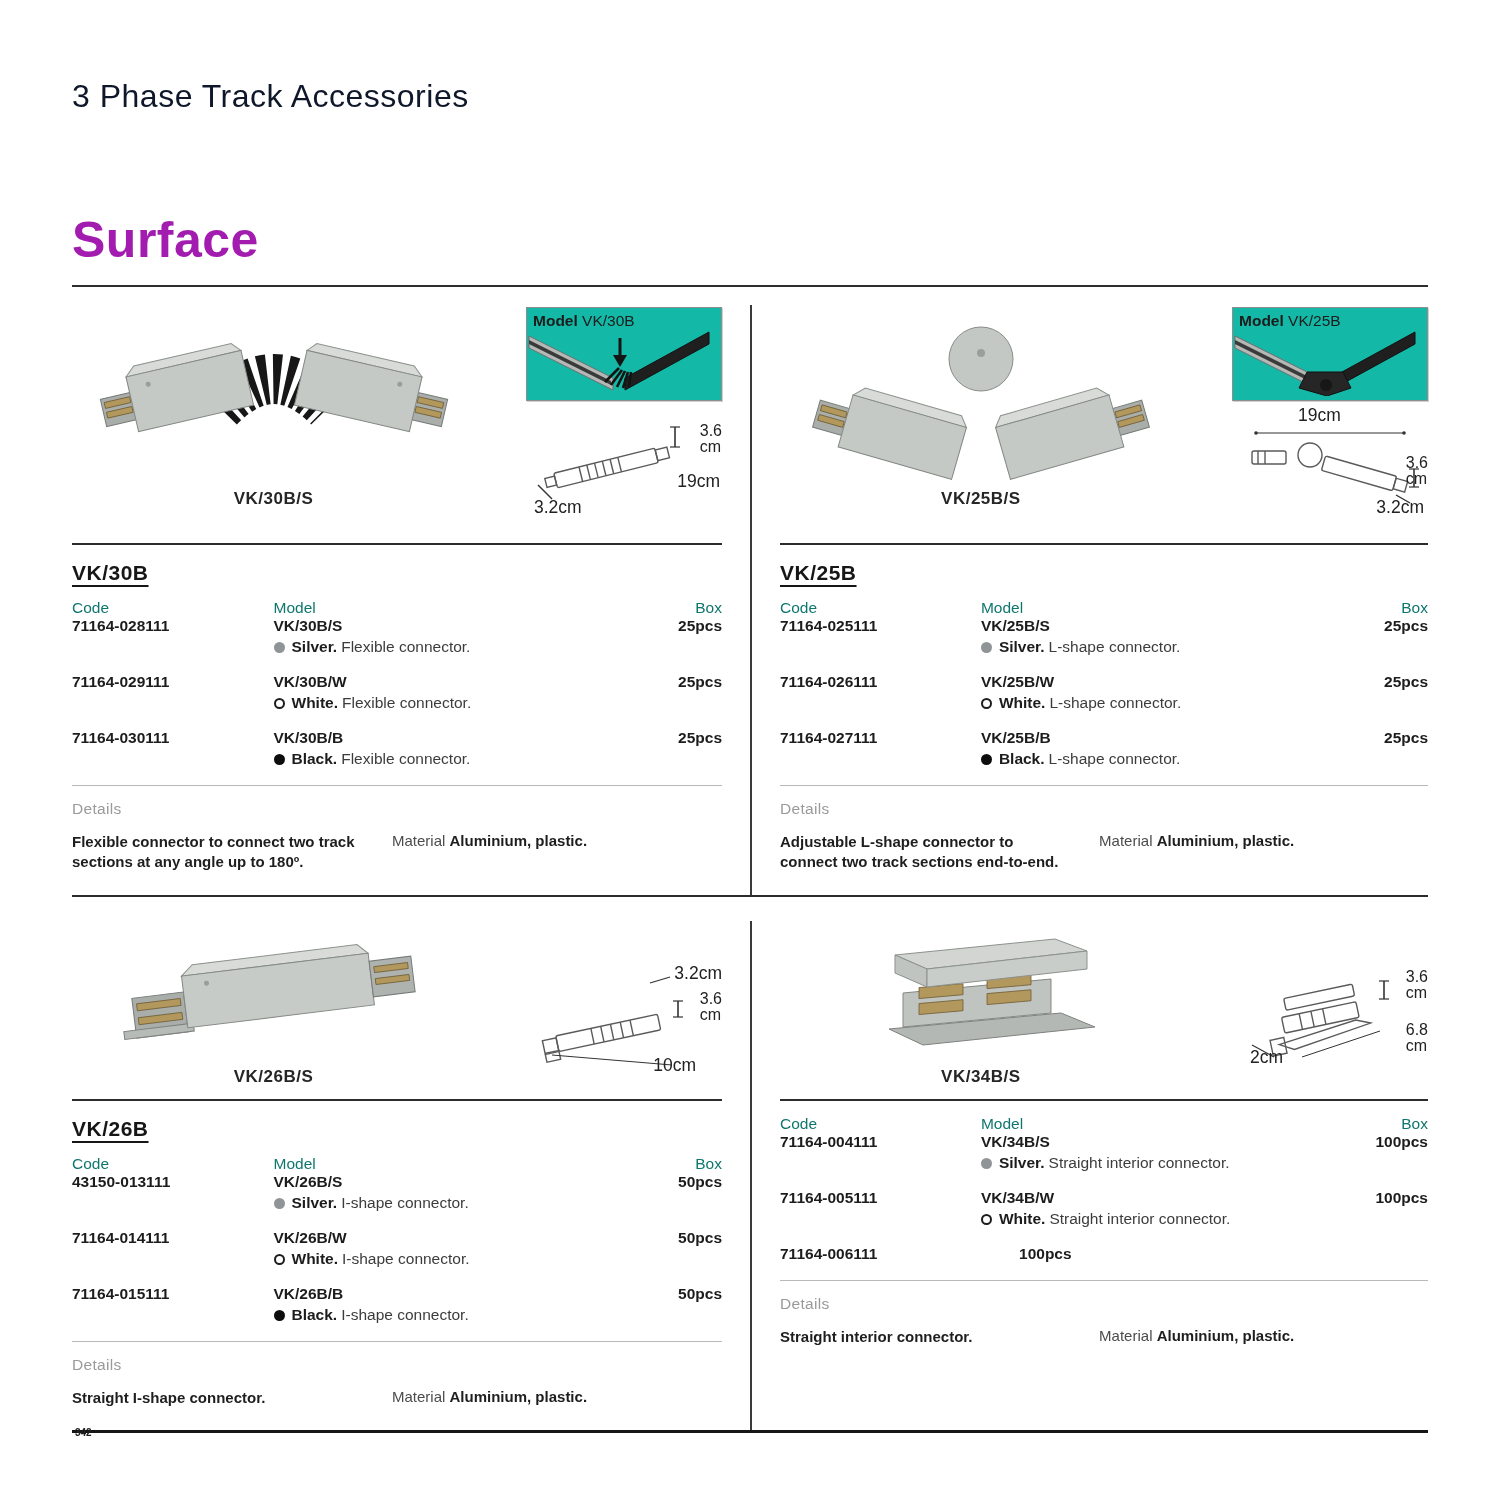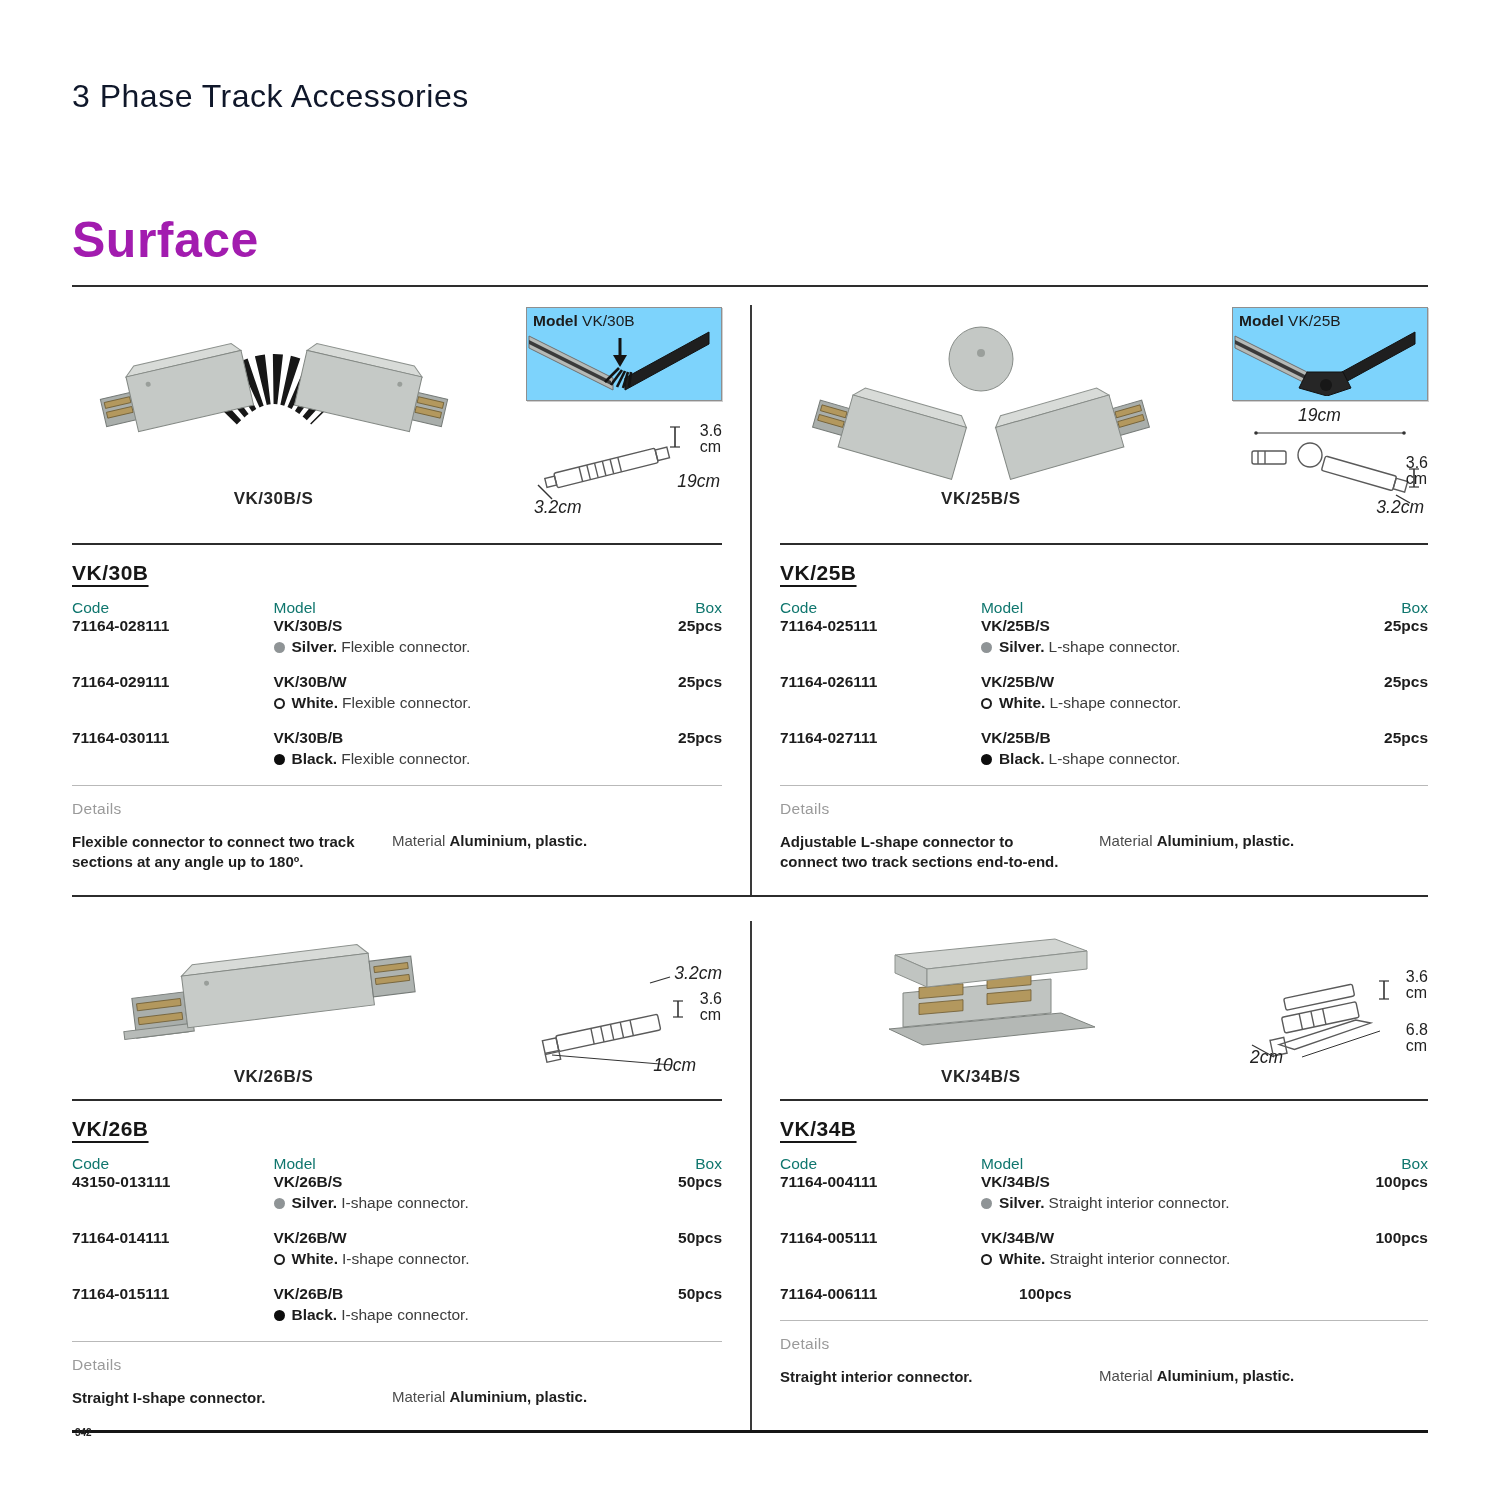--- a/index.html
+++ b/index.html
@@ -25,32 +25,32 @@
   .col-right{padding-left:28px;border-left:2px solid #3a3a3a;}
   
   .figure-area{position:relative;}
   .row-top .figure-area{height:238px;}
   .row-bottom .figure-area{height:178px;}
   .product-art{position:absolute;left:0;top:6px;width:62%;text-align:center;}
   .row-bottom .product-art{top:0;}
   .caption{font-size:17px;font-weight:700;color:#262626;margin-top:2px;letter-spacing:.5px;}
   .inset{
     position:absolute;top:2px;right:0;width:196px;height:94px;
-    border:1px solid #8f8f8f;background:#7dd3fc;box-shadow:1px 1px 0 #cfcfcf;
+    border:1px solid #8f8f8f;background:#14b8a6;box-shadow:1px 1px 0 #cfcfcf;
     box-sizing:border-box;padding:4px 6px;overflow:hidden;
   }
   .inset-label{font-size:15.5px;color:#1c1c1c;}
   .inset-label b{font-weight:700;}
   .inset svg{position:absolute;left:0;top:22px;}
   .dims{position:absolute;right:0;width:190px;}
   .row-top .dims{bottom:26px;height:110px;}
   .row-bottom .dims{bottom:24px;height:110px;}
   .dims svg{position:absolute;left:0;top:0;}
   .lab{position:absolute;font-size:16px;color:#222;line-height:1.02;white-space:pre-line;}
-  .lab-big{font-size:17.5px;font-style:italic;}
+  .lab-big{font-size:17.5px;}
   
   .dims-s0 .lab-h{top:16px;right:0;}
   .dims-s0 .lab-len{bottom:26px;right:2px;}
   .dims-s0 .lab-w{bottom:0;left:2px;}
   .dims-s1 .lab-len{top:0;left:60px;}
   .dims-s1 .lab-h{top:48px;right:0;}
   .dims-s1 .lab-w{bottom:0;right:4px;}
   .dims-s2 .lab-w{top:0;right:0;}
   .dims-s2 .lab-h{top:26px;right:0;}
   .dims-s2 .lab-len{bottom:0;right:26px;}
@@ -443,21 +443,20 @@
             <line x1="14" y1="80" x2="36" y2="92" stroke="#333" stroke-width="1.2"></line>
           </svg>
           <div class="lab lab-h">3.6
 cm</div>
           <div class="lab lab-len">6.8
 cm</div>
           <div class="lab lab-w lab-big">2cm</div>
         </div>
       </div>
       <div class="rule-dark"></div>
-      <h3 class="sec-heading">VK/34B</h3>
       <div class="tbl">
         <div class="thead">
           <div class="c-code">Code</div>
           <div class="c-model">Model</div>
           <div class="c-box">Box</div>
         </div>
         <div class="trow">
           <div class="c-code">71164-004111</div>
           <div class="c-model">
             <div class="model-name">VK/34B/S</div>

